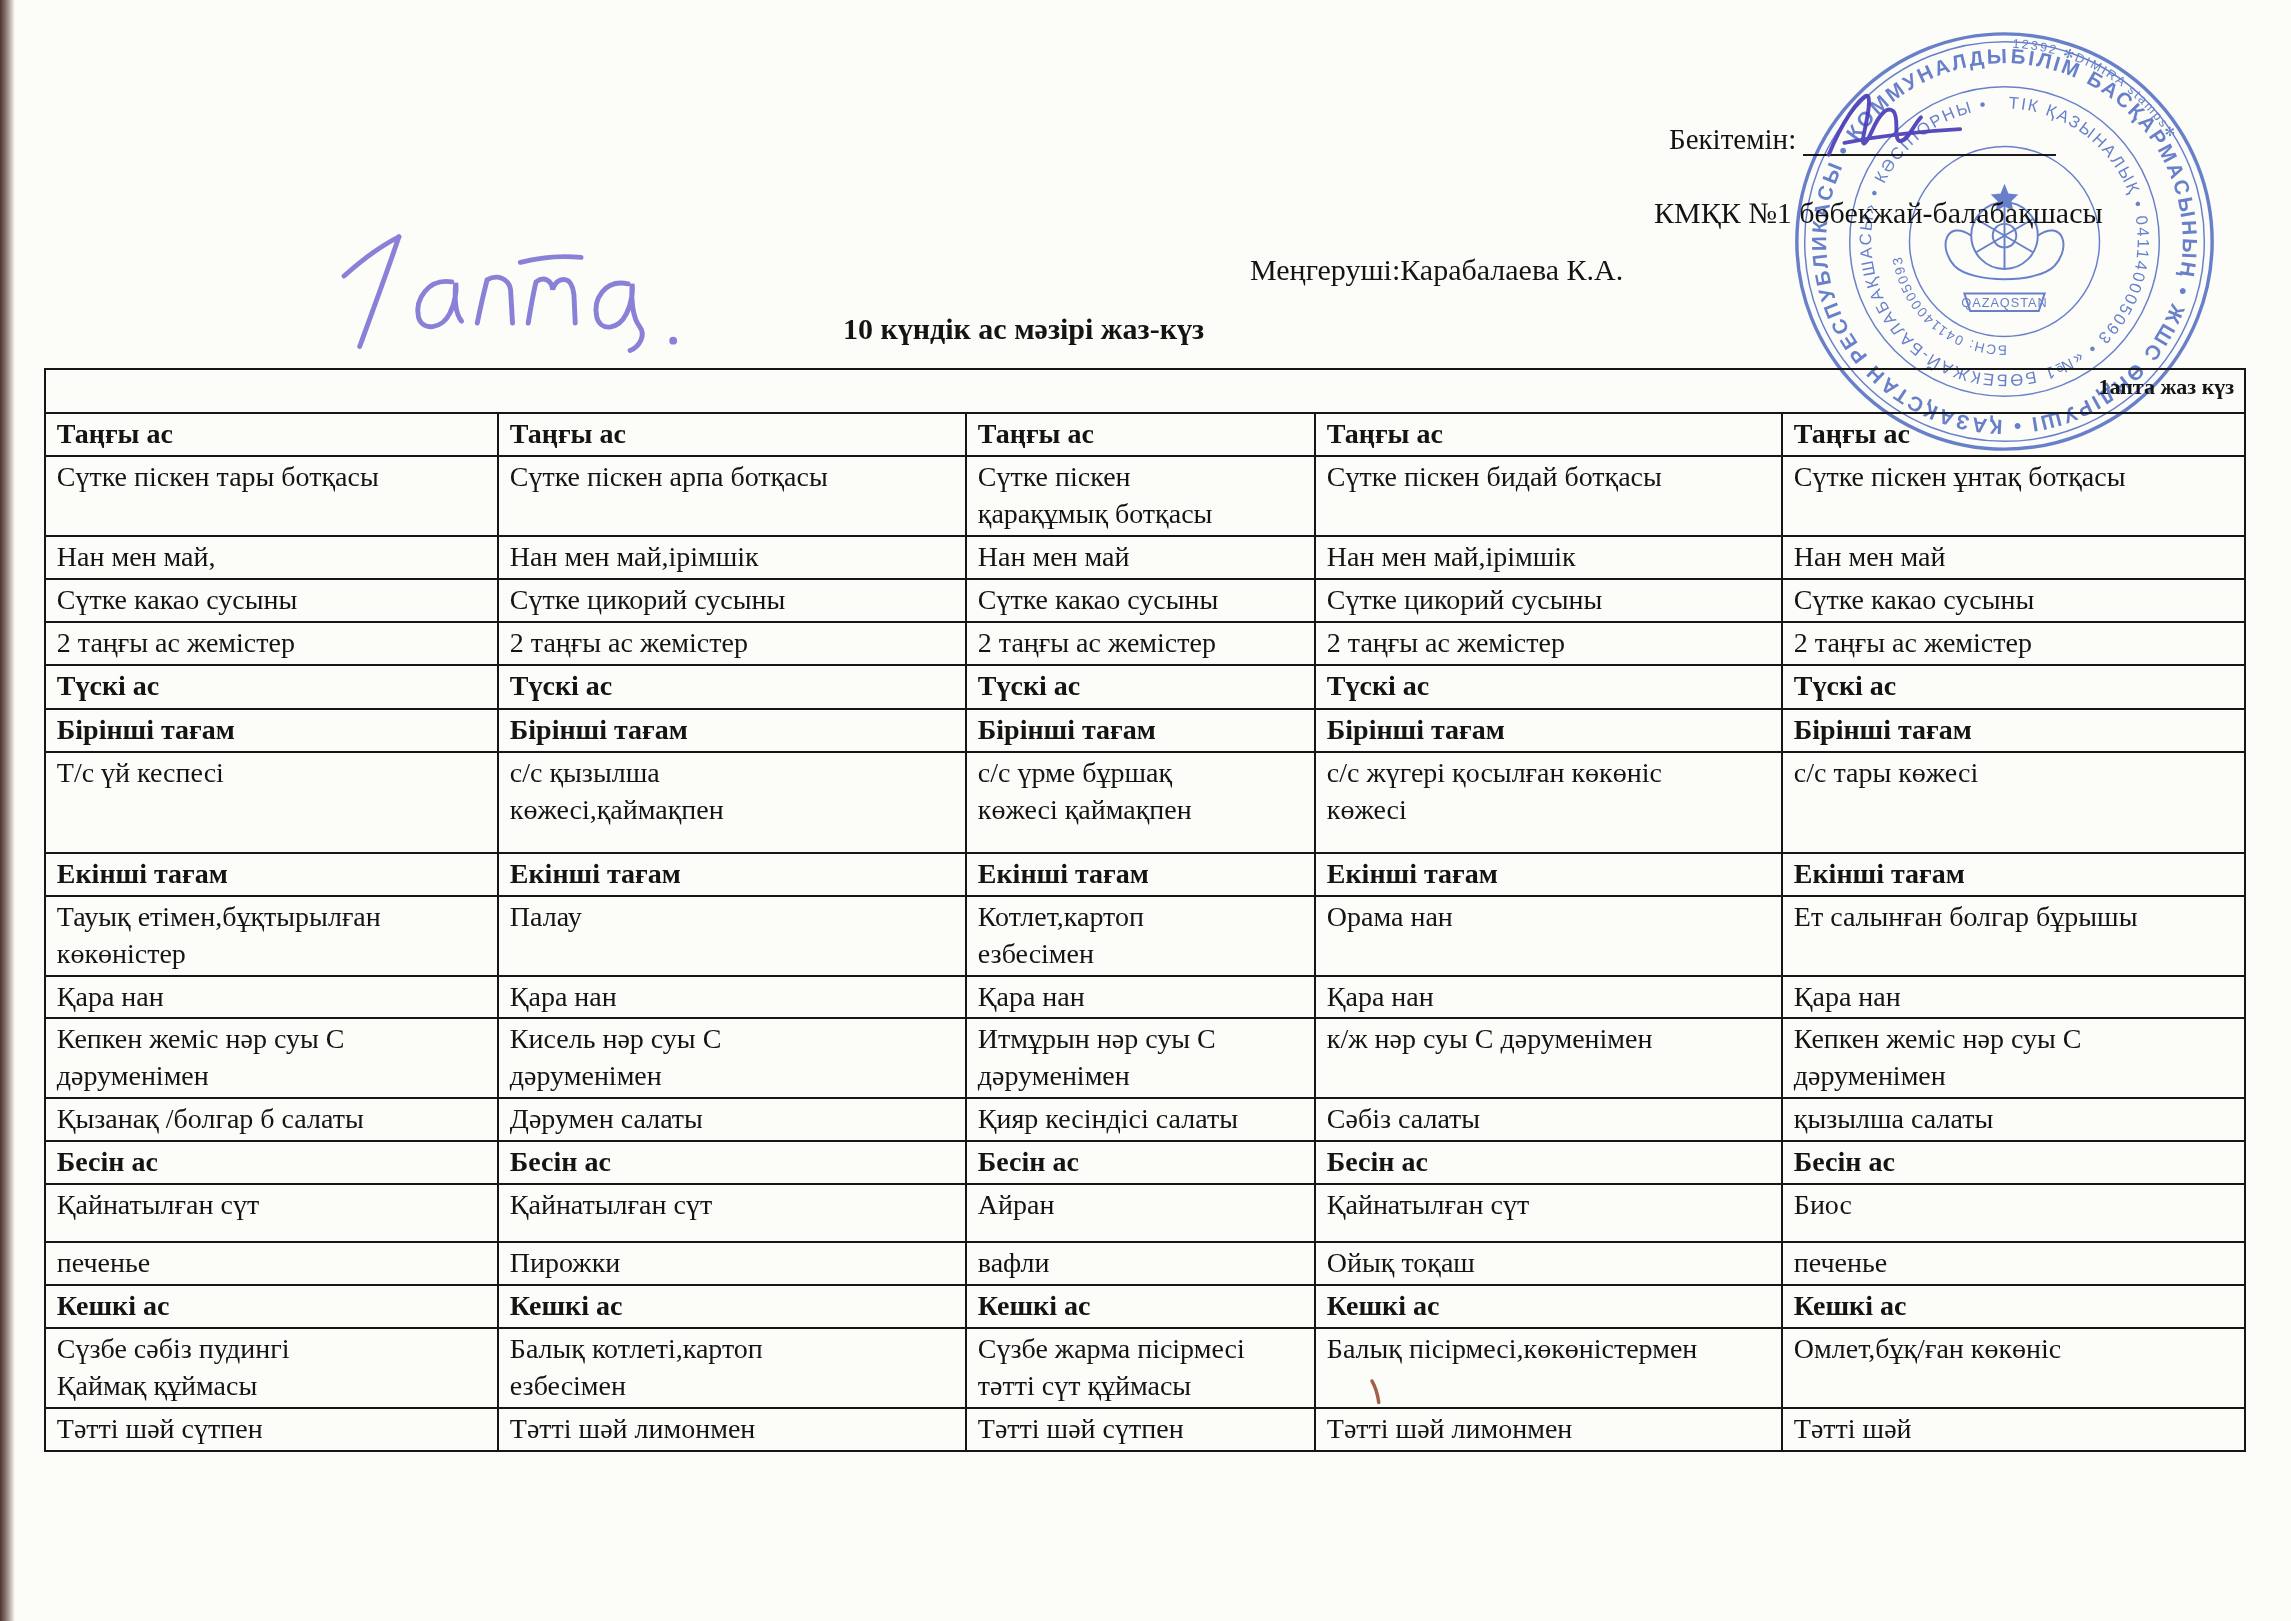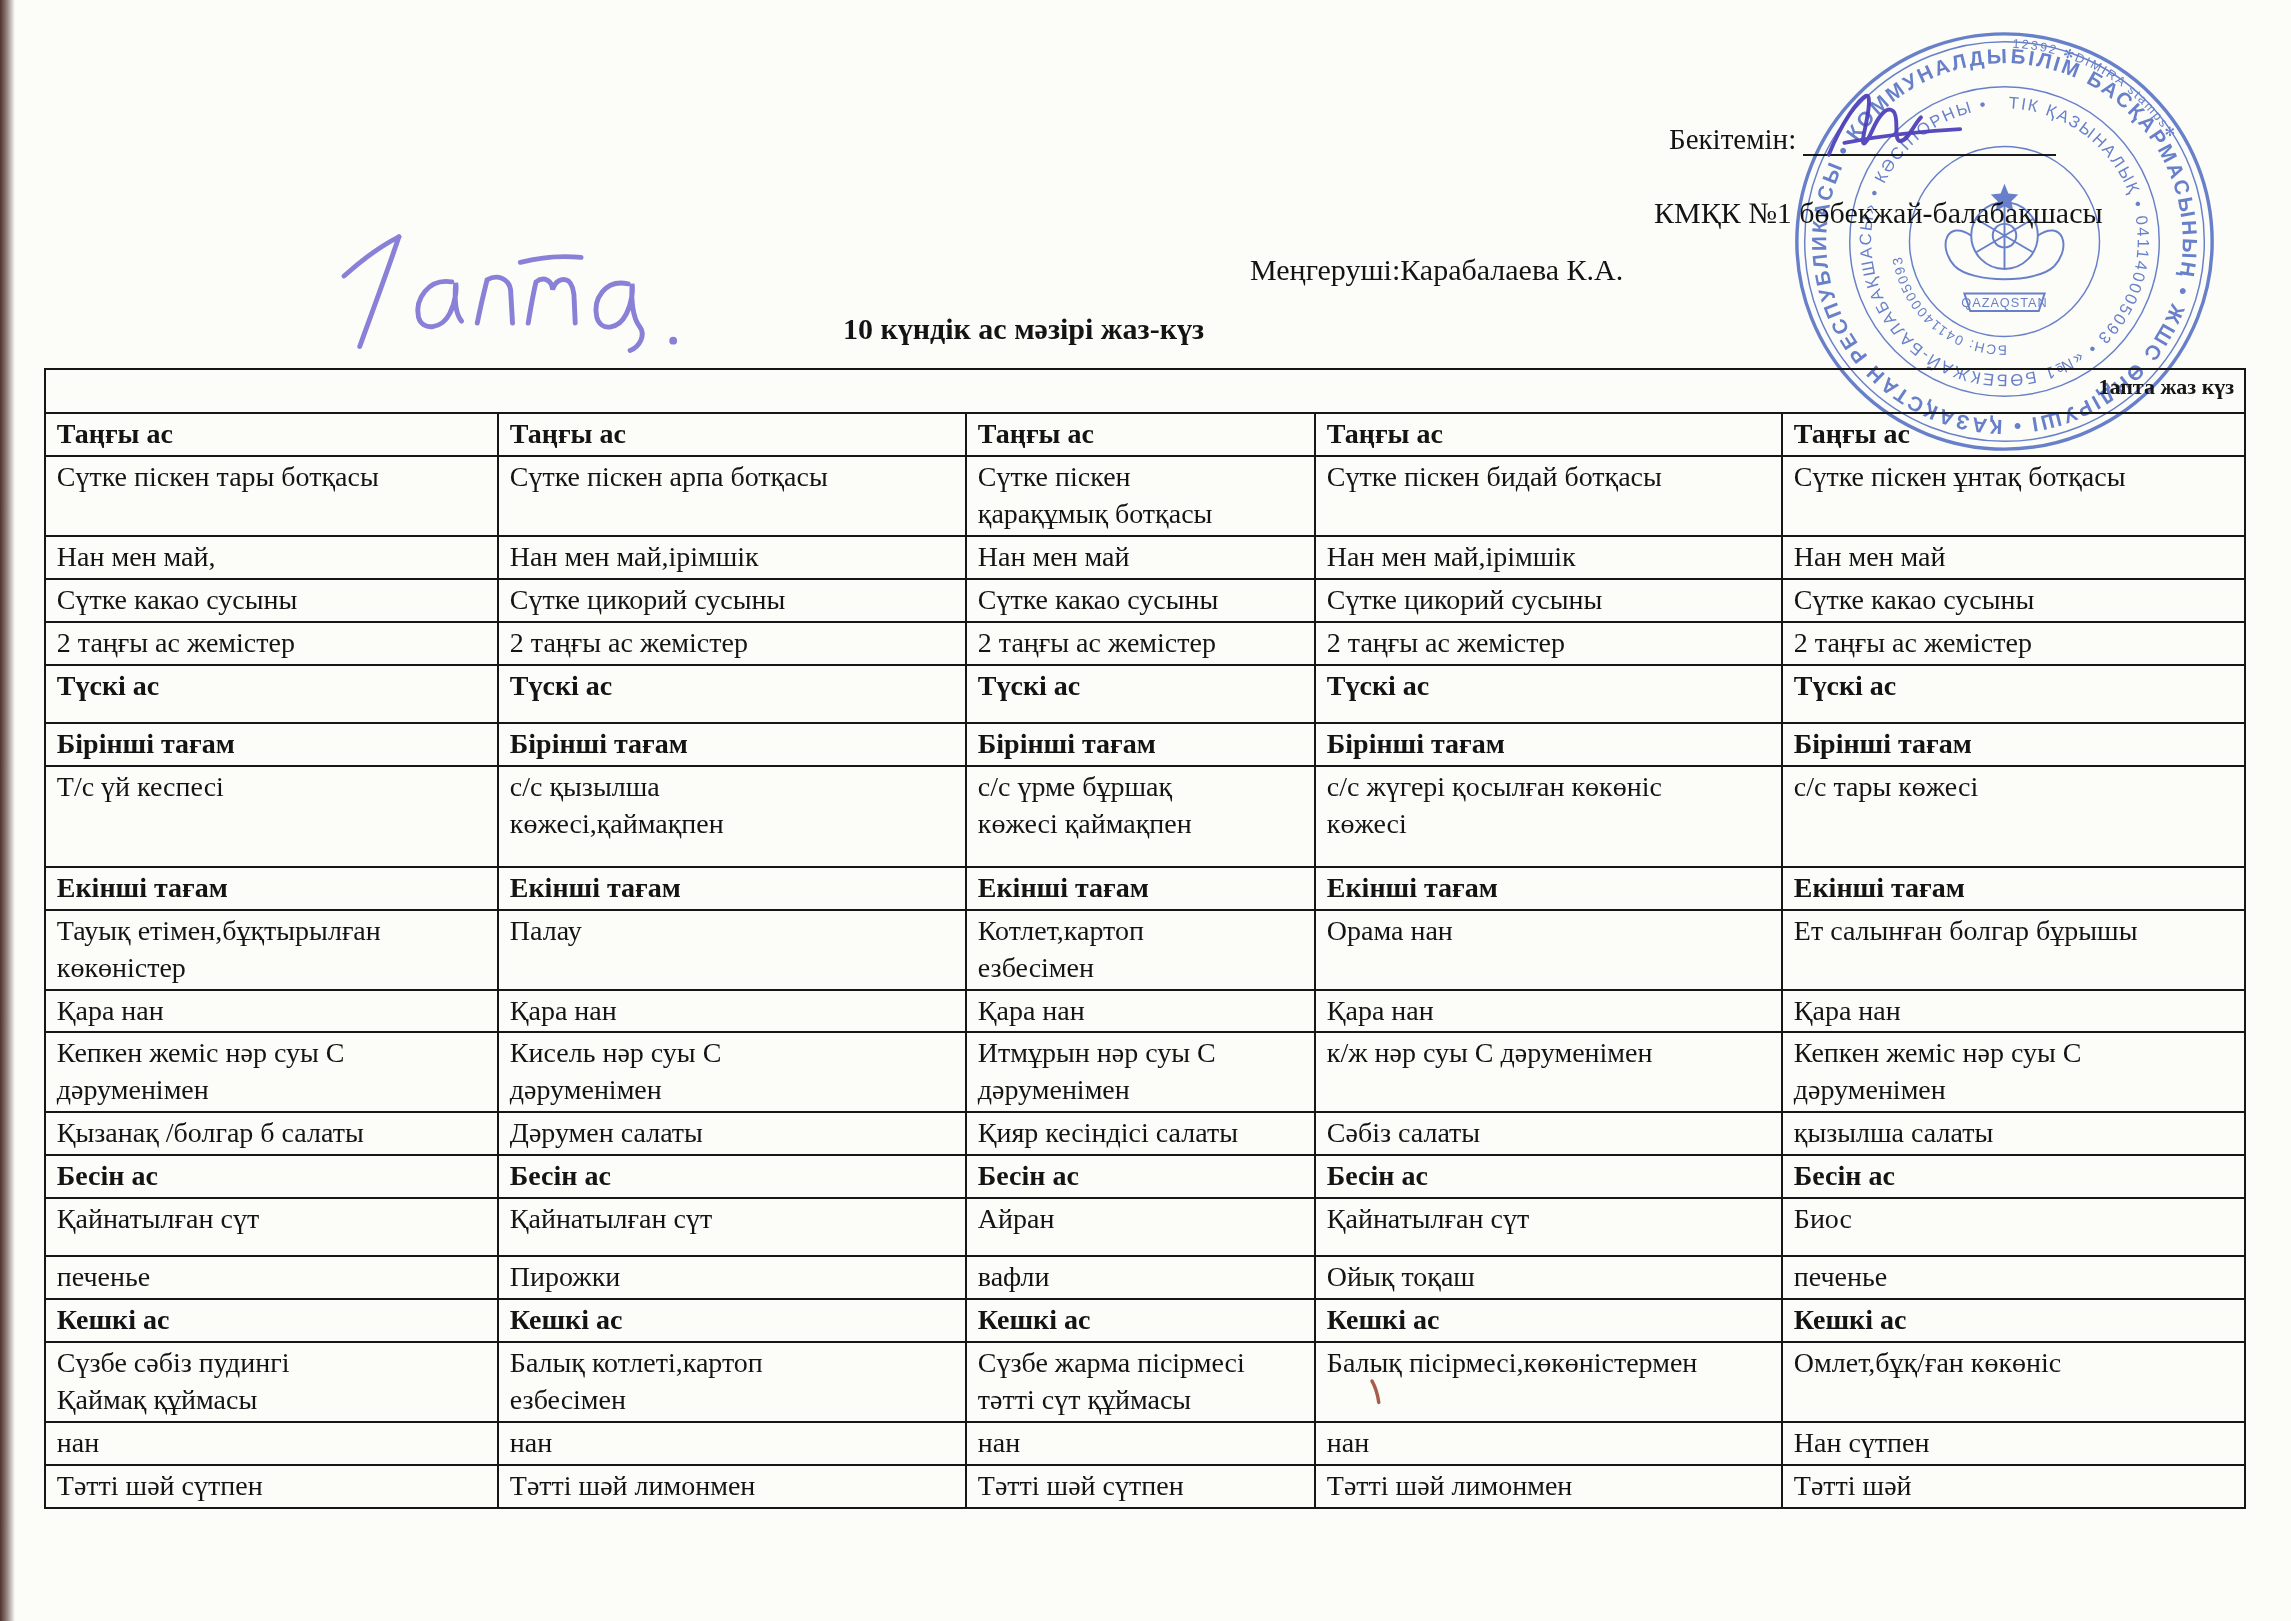--- a/index.html
+++ b/index.html
@@ -34,21 +34,21 @@
   table.menu td {
     border:2px solid #161616; padding:2px 9.8px 2px 10.8px;
     vertical-align:top; white-space:pre-line; overflow:hidden;
   }
   table.menu { border:2.9px solid #161616; }
   td.week-header { text-align:right; font-weight:bold; font-size:22px; }
   tr.section td { font-weight:bold; }
   tr:nth-child(1){height:44px} tr:nth-child(2){height:39px}
   tr:nth-child(3){height:76px} tr:nth-child(4){height:39px}
   tr:nth-child(5){height:36px} tr:nth-child(6){height:36px}
-  tr:nth-child(7){height:58px} tr:nth-child(8){height:37px}
+  tr:nth-child(7){height:44px} tr:nth-child(8){height:37px}
   tr:nth-child(9){height:101px} tr:nth-child(10){height:37px}
   tr:nth-child(11){height:77px} tr:nth-child(12){height:39px}
   tr:nth-child(13){height:78px} tr:nth-child(14){height:37px}
   tr:nth-child(15){height:37px} tr:nth-child(16){height:58px}
   tr:nth-child(17){height:37px} tr:nth-child(18){height:41px}
   tr:nth-child(19){height:63px} tr:nth-child(20){height:37px}
   tr:nth-child(21){height:36px}
 
   .stamp {
     position:absolute; left:1790px; top:27.4px; width:429px; height:429px;
@@ -272,27 +272,20 @@
           <td>Сүзбе сәбіз пудингі
 Қаймақ құймасы</td>
           <td>Балық котлеті,картоп
 езбесімен</td>
           <td>Сүзбе жарма пісірмесі
 тәтті сүт құймасы</td>
           <td>Балық пісірмесі,көкөністермен</td>
           <td>Омлет,бұқ/ған көкөніс</td>
         </tr>
         <tr class="item">
-          <td>нан</td>
-          <td>нан</td>
-          <td>нан</td>
-          <td>нан</td>
-          <td>Нан сүтпен</td>
-        </tr>
-        <tr class="item">
           <td>Тәтті шәй сүтпен</td>
           <td>Тәтті шәй лимонмен</td>
           <td>Тәтті шәй сүтпен</td>
           <td>Тәтті шәй лимонмен</td>
           <td>Тәтті шәй</td>
         </tr>
       </tbody>
   </table>
 
   <svg class="pen-mark" viewBox="0 0 16 28">

